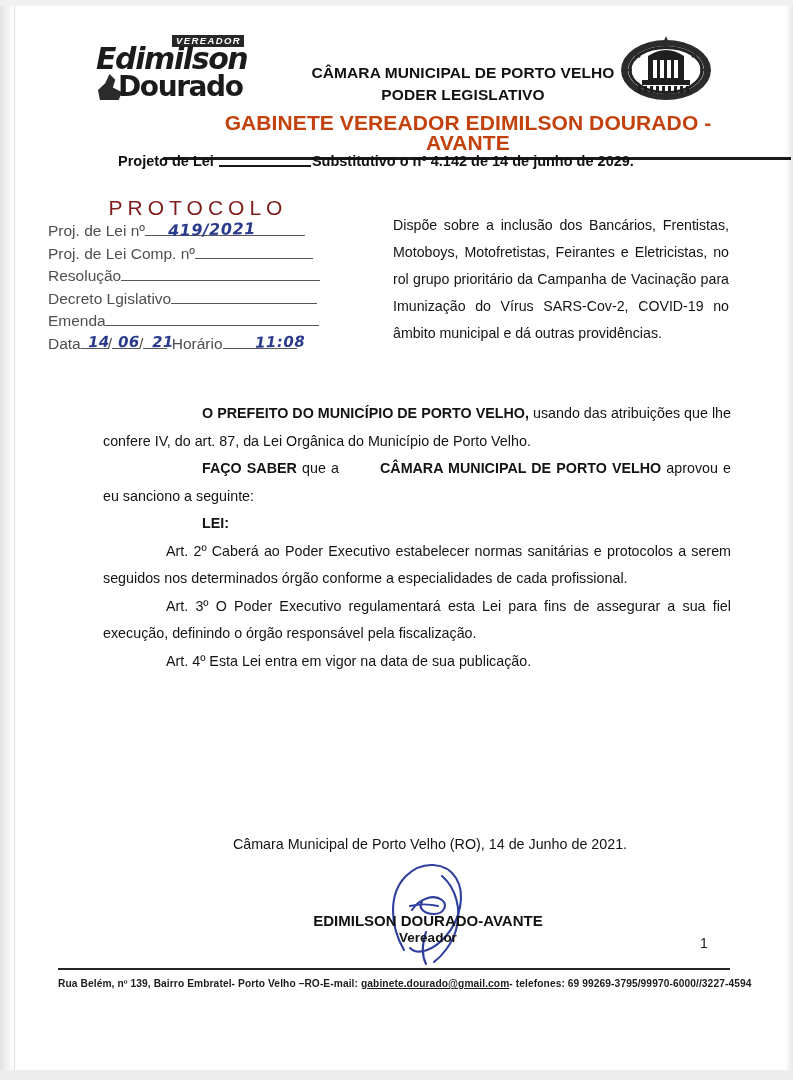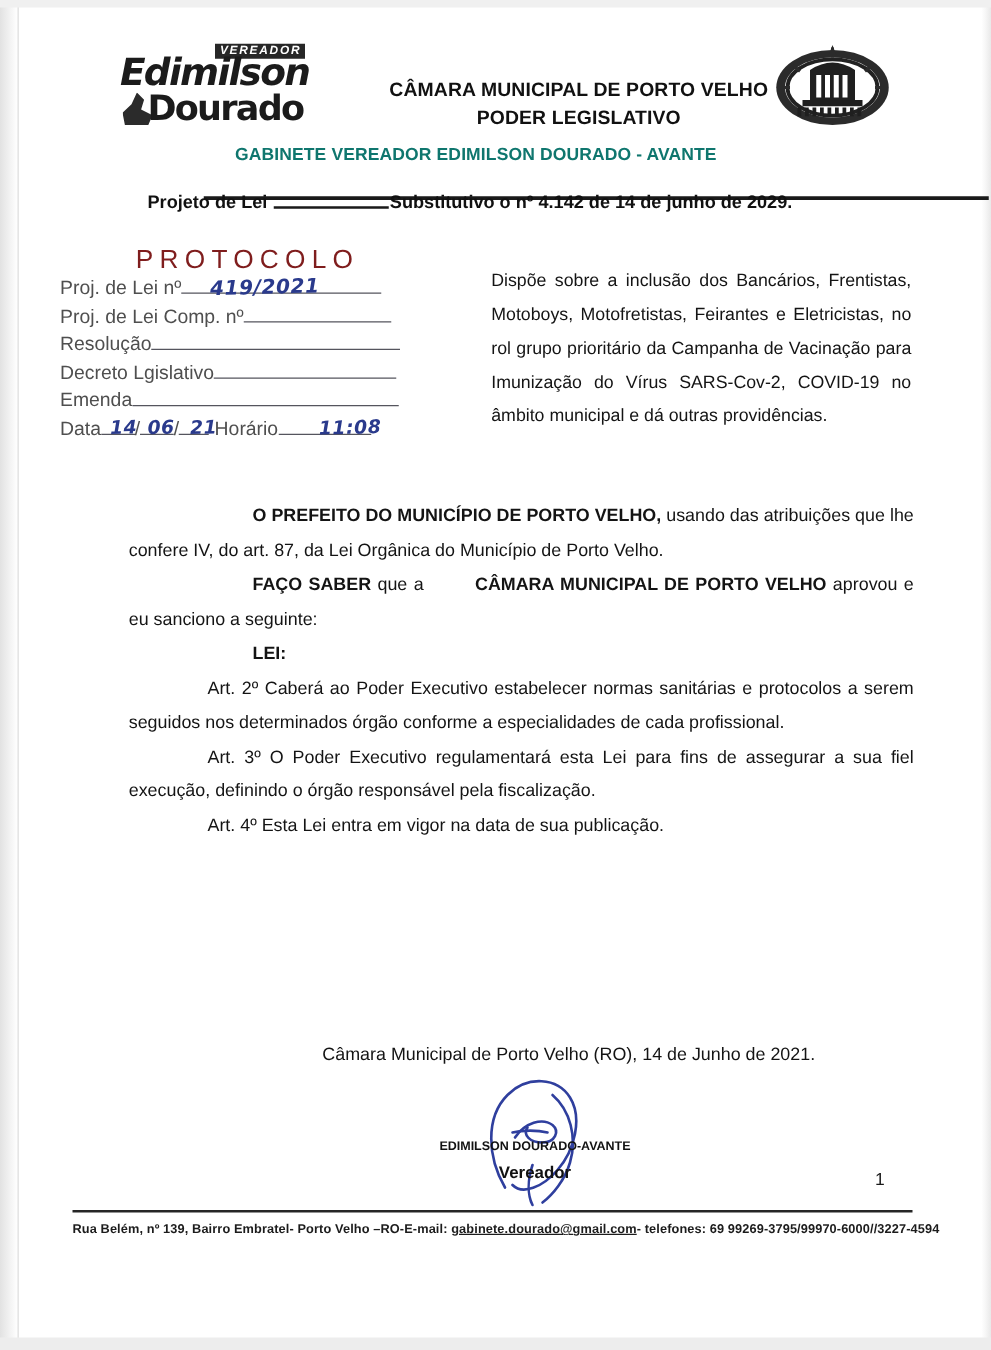--- a/index.html
+++ b/index.html
@@ -129,23 +129,24 @@
     font-weight: bold;
     color: #111111;
     line-height: 22px;
     letter-spacing: 0.1px;
   }
   .org-line3 {
     position: absolute;
     left: 128px;
     top: 85px;
     width: 560px;
-    font-size: 14px;
-    font-weight: bold;
-    color: #0f766e;
+    text-align: center;
+    font-size: 21px;
+    font-weight: bold;
+    color: #c2410c;
     line-height: 20px;
     letter-spacing: 0.1px;
   }
 
   .emblem {
     position: absolute;
     left: 560px;
     top: 2px;
     width: 92px;
     height: 80px;
@@ -254,36 +255,36 @@
   }
   .body-text p {
     margin: 0 0 0 0;
     text-indent: 63px;
   }
   .body-text b { font-weight: bold; margin-left: 36px; }
 
   
   .closing {
     position: absolute;
-    left: 111px;
+    left: 86px;
     top: 836px;
     width: 628px;
     font-size: 14.3px;
     color: #141414;
     text-align: center;
     padding-left: 60px;
     box-sizing: border-box;
   }
   .sign-name {
     position: absolute;
     left: 103px;
     top: 912px;
     width: 628px;
     text-align: center;
-    font-size: 10px;
+    font-size: 15px;
     font-weight: bold;
     color: #121212;
     padding-left: 22px;
     box-sizing: border-box;
   }
   .sign-role {
     position: absolute;
     left: 103px;
     top: 930px;
     width: 628px;

